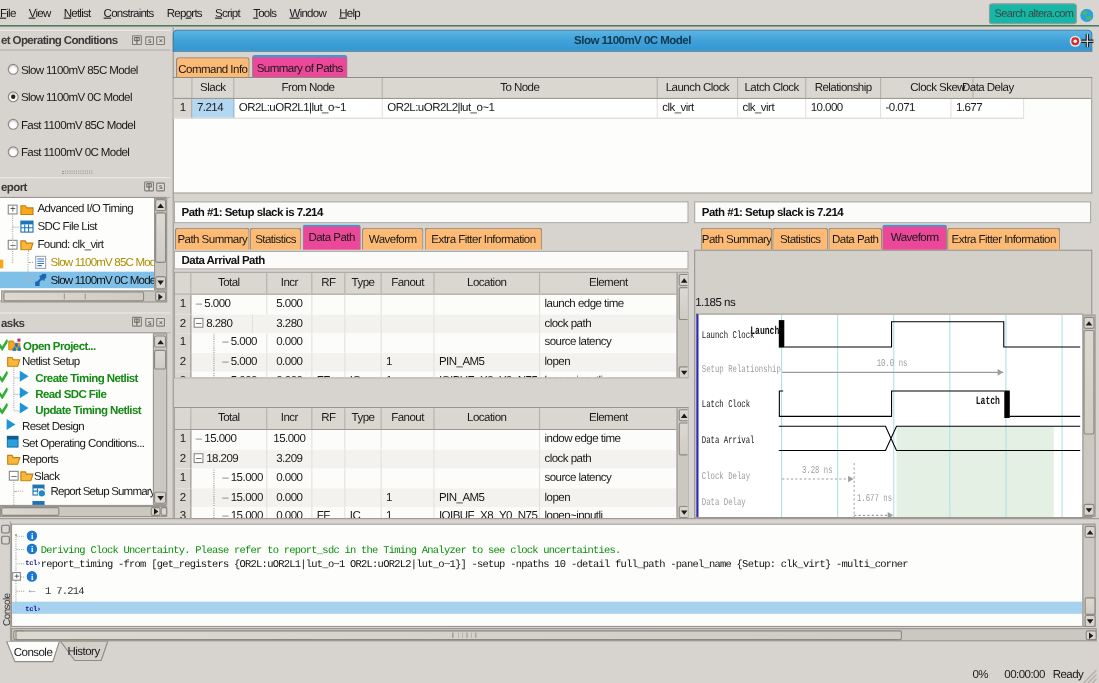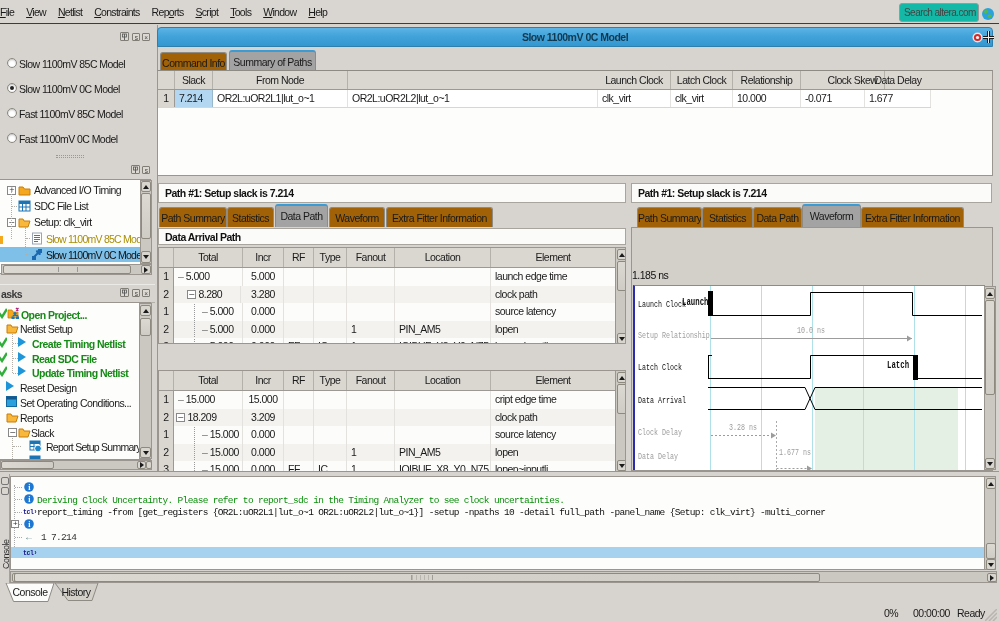--- a/index.html
+++ b/index.html
@@ -1,20 +1,20 @@
 <!DOCTYPE html>
 <html><head><meta charset="utf-8"><style>
 *{margin:0;padding:0;box-sizing:border-box}
 body{font-family:"Liberation Sans",sans-serif}
 #app{position:relative;width:999px;height:621px;background:#d6d2cc;overflow:hidden;font-size:10.5px;color:#1a1a1a;letter-spacing:-0.5px}
 .a{position:absolute}
 .bold{font-weight:bold}
 .w{background:#fdfdfc}
-.tab{position:absolute;top:3px;bottom:0;background:#a16207;border:1px solid #8e8a84;border-bottom:none;border-radius:3px 3px 0 0;text-align:center;padding-top:4px;color:#1a1a1a;white-space:nowrap;overflow:hidden;font-size:10.5px;letter-spacing:-0.5px}
-.tabsel{top:0;background:#a3a3a3;border-top:2px solid #3b9bd5;z-index:3}
+.tab{position:absolute;top:3px;bottom:0;background:#fdba74;border:1px solid #8e8a84;border-bottom:none;border-radius:3px 3px 0 0;text-align:center;padding-top:4px;color:#1a1a1a;white-space:nowrap;overflow:hidden;font-size:10.5px;letter-spacing:-0.5px}
+.tabsel{top:0;background:#ec4899;border-top:2px solid #3b9bd5;z-index:3}
 .pbox{background:#fbfbfa;border:1px solid #a8a49e;font-weight:bold;padding:3px 0 0 6px;color:#111}
 .thead{background:#dad6d0;border-bottom:1px solid #9c9893;color:#1c1c1c}
 .hc{position:absolute;top:0;bottom:0;text-align:center;padding-top:3px;border-right:1px solid #b4b1ab}
 .bc{position:absolute;top:0;bottom:0;padding:2px 0 0 4px;border-right:1px solid #e4e2de;overflow:hidden;white-space:nowrap}
 .rn{background:#dad6d0;border-right:1px solid #9c9893;text-align:center;padding-left:0}
 .row0{background:#fcfcfb}
 .row1{background:#f3f2ef}
 .sbv,.sbh{background:#cbc7c1;border:1px solid #9a968f}
 .sbb{position:absolute;background:#d8d4ce;border:1px solid #8d897f;border-radius:2px;display:flex;align-items:center;justify-content:center}
 .sbt{position:absolute;background:linear-gradient(90deg,#dcd8d2,#cfcbc5);border:1px solid #8d897f;border-radius:2px}
@@ -43,39 +43,41 @@
 </div>
 <div class="a" style="left:899px;top:3px;width:80px;height:19px;background:#14b8a6;border:1px solid #999;border-radius:3px;color:#444;padding:3px 0 0 4px;font-size:10px;letter-spacing:-0.55px;white-space:nowrap;overflow:hidden">Search altera.com</div>
 <svg class="a" style="left:982px;top:8px" width="12" height="12" viewBox="0 0 12 12">
         <circle cx="6" cy="6" r="6" fill="#2aa3dc"></circle>
         <path d="M2 3 C3 2,5 1.5,6 2.5 C7 3.5,5.5 5,4.5 5.5 C3 6,2 5,2 3 Z M6 7 C7.5 6,9.5 6.5,10 8 C9 10,7 10.5,6 9.5 C5.5 8.6,5.5 7.8,6 7Z" fill="#58b847"></path>
       </svg>
 </div>
 
 <div class="a" style="left:0;top:25px;width:157px;height:446px;background:#d7d3ce"></div>
 
+<div class="a ph" style="left:0;top:27px;width:155px">et Operating Conditions</div>
 <div class="a pi" style="left:120px;top:32px">
       <svg width="7" height="8" style="display:block;margin:0 auto">
         <rect x="1.5" y="1" width="4" height="3" fill="none" stroke="#555" stroke-width="0.8"></rect>
         <path d="M3.5 1 V7" stroke="#555" stroke-width="0.9"></path>
       </svg>
     </div>
 <div class="a pi" style="left:132px;top:33px;width:8px;height:8px">s</div>
 <div class="a pi" style="left:142px;top:33px;width:8px;height:8px">×</div>
 <div class="radio" style="left:7px;top:58px"></div>
 <div class="radio" style="left:7px;top:83px"></div>
 <div class="a" style="left:10px;top:86px;width:4px;height:4px;border-radius:50%;background:#222"></div>
 <div class="radio" style="left:7px;top:108px"></div>
 <div class="radio" style="left:7px;top:133px"></div>
 <div class="a" style="left:19px;top:58px;font-size:10.5px;letter-spacing:-0.55px">Slow 1100mV 85C Model</div>
 <div class="a" style="left:19px;top:83px;font-size:10.5px;letter-spacing:-0.55px">Slow 1100mV 0C Model</div>
 <div class="a" style="left:19px;top:108px;font-size:10.5px;letter-spacing:-0.55px">Fast 1100mV 85C Model</div>
 <div class="a" style="left:19px;top:133px;font-size:10.5px;letter-spacing:-0.55px">Fast 1100mV 0C Model</div>
 <div class="a" style="left:56px;top:155px;width:28px;height:3px;border-top:1px dotted #999;border-bottom:1px dotted #999"></div>
 
+<div class="a ph" style="left:0;top:161px;width:155px">eport</div>
 <div class="a pi" style="left:131px;top:165px">
       <svg width="7" height="8" style="display:block;margin:0 auto">
         <rect x="1.5" y="1" width="4" height="3" fill="none" stroke="#555" stroke-width="0.8"></rect>
         <path d="M3.5 1 V7" stroke="#555" stroke-width="0.9"></path>
       </svg>
     </div>
 <div class="a pi" style="left:142px;top:166px;width:8px;height:8px">s</div>
 <div class="a w" style="left:0;top:179px;width:151px;height:95px;border:1px solid #9a968f;border-left:none">
   <div class="trw" style="top:3px">
     <span class="exp" style="left:7px;top:3px">+</span>
@@ -90,21 +92,21 @@
           <rect x="1" y="1" width="11" height="3" fill="#1c74b4"></rect>
           <path d="M4.5 4 v7 M8 4 v7 M1 7 h11" stroke="#1c74b4"></path>
         </svg>
     <span class="a" style="left:34px;top:1px">SDC File List</span>
   </div>
   <div class="trw" style="top:35px">
     <span class="exp" style="left:7px;top:3px">–</span>
     <svg class="a" style="left:18px;top:1px" width="13" height="12">
           <path d="M1 3 h4 l1 2 h6 l-2 6 H1 Z" fill="#f8b83c" stroke="#c87d08" stroke-width="1"></path>
         </svg>
-    <span class="a" style="left:34px;top:1px">Setup: clk_virt</span>
+    <span class="a" style="left:34px;top:1px">Found: clk_virt</span>
   </div>
   <div class="trw" style="top:51px">
     <svg class="a" style="left:31px;top:1px" width="12" height="13">
           <rect x="1.5" y="1" width="9" height="11" fill="#fff" stroke="#9aa4b4"></rect>
           <path d="M3 3.5 h6 M3 5.5 h6 M3 7.5 h6 M3 9.5 h4" stroke="#3a76c4"></path>
         </svg>
     <span class="a" style="left:46px;top:2px;color:#ab8e00;letter-spacing:-0.75px">Slow 1100mV 85C Mode</span>
   </div>
   <div class="trw" style="top:67px;height:15px;background:#7fc0e8">
     <svg class="a" style="left:31px;top:1px" width="12" height="12">
@@ -269,20 +271,21 @@
 </div>
 
 <div class="a tab" style="left:160px;top:52px;width:67px;height:18px">Command Info</div>
 <div class="a tab tabsel" style="left:229px;top:50px;width:87px;height:20px">Summary of Paths</div>
 
 <div class="a w" style="left:157px;top:70px;width:836px;height:106px;border:1px solid #9a968f;border-top:1px solid #8e8a84"></div>
 <div class="a thead" style="left:158px;top:71px;width:834px;height:19px">
   <div class="hc" style="left:0;width:17px"></div>
   <div class="hc" style="left:17px;width:38px">Slack</div>
   <div class="hc" style="left:55px;width:135px">From Node</div>
+  <div class="hc" style="left:190px;width:250px">To Node</div>
   <div class="hc" style="left:440px;width:73px">Launch Clock</div>
   <div class="hc" style="left:513px;width:62px">Latch Clock</div>
   <div class="hc" style="left:575px;width:68px">Relationship</div>
   <div class="hc" style="left:663px;width:64px">Clock Skew</div>
   <div class="hc" style="left:707px;width:66px;border-right:none">Data Delay</div>
 </div>
 <div class="a" style="left:158px;top:90px;width:773px;height:18px;background:#fff;border-bottom:1px solid #d8d6d2">
   <div class="bc rn" style="left:0;width:17px">1</div>
   <div class="bc" style="left:17px;width:38px;background:#b3d7f0;border-right:1px solid #9ab8cc">7.214</div>
   <div class="bc" style="left:55px;width:135px">OR2L:uOR2L1|lut_o~1</div>
@@ -318,21 +321,21 @@
   <div class="bc" style="left:15px;width:69px"><span style="color:#777">– </span>5.000</div>
   <div class="bc" style="left:84px;width:41px;text-align:center;padding-left:0">5.000</div>
   <div class="bc" style="left:125px;width:30px"></div>
         <div class="bc" style="left:155px;width:33px"></div>
         <div class="bc" style="left:188px;width:48px"></div>
         <div class="bc" style="left:236px;width:96px"></div>
   <div class="bc" style="left:332px;width:124px;border-right:none">launch edge time</div>
  </div>
  <div class="a row1" style="left:0;top:37.5px;width:456px;height:17.5px">
   <div class="bc rn" style="left:0;width:15px">2</div>
-  <div class="bc" style="left:26px;width:56px;padding-left:2px"><span class="exp" style="position:static;display:inline-block;vertical-align:1px">–</span> 8.280</div>
+  <div class="bc" style="left:15px;width:56px;padding-left:2px"><span class="exp" style="position:static;display:inline-block;vertical-align:1px">–</span> 8.280</div>
   <div class="bc" style="left:84px;width:41px;text-align:center;padding-left:0">3.280</div>
   <div class="bc" style="left:125px;width:30px"></div>
         <div class="bc" style="left:155px;width:33px"></div>
         <div class="bc" style="left:188px;width:48px"></div>
         <div class="bc" style="left:236px;width:96px"></div>
   <div class="bc" style="left:332px;width:124px;border-right:none">clock path</div>
  </div>
  <div class="a row0" style="left:0;top:55px;width:456px;height:17.5px">
   <div class="bc rn" style="left:0;width:15px">1</div>
   <div class="bc" style="left:15px;width:69px;padding-left:28px"><span class="a" style="left:20px;top:-1px;width:1px;height:19px;border-left:1px dotted #999"></span><span style="color:#777">– </span>5.000</div>
@@ -386,21 +389,21 @@
   <div class="hc" style="left:332px;width:124px;border-right:none">Element</div>
  </div>
  <div class="a row0" style="left:0;top:20px;width:456px;height:17.5px">
   <div class="bc rn" style="left:0;width:15px">1</div>
   <div class="bc" style="left:15px;width:69px"><span style="color:#777">– </span>15.000</div>
   <div class="bc" style="left:84px;width:41px;text-align:center;padding-left:0">15.000</div>
   <div class="bc" style="left:125px;width:30px"></div>
         <div class="bc" style="left:155px;width:33px"></div>
         <div class="bc" style="left:188px;width:48px"></div>
         <div class="bc" style="left:236px;width:96px"></div>
-  <div class="bc" style="left:332px;width:124px;border-right:none">cript edge time</div>
+  <div class="bc" style="left:332px;width:124px;border-right:none">indow edge time</div>
  </div>
  <div class="a row1" style="left:0;top:37.5px;width:456px;height:17.5px">
   <div class="bc rn" style="left:0;width:15px">2</div>
   <div class="bc" style="left:15px;width:69px;padding-left:2px"><span class="exp" style="position:static;display:inline-block;vertical-align:1px">–</span> 18.209</div>
   <div class="bc" style="left:84px;width:41px;text-align:center;padding-left:0">3.209</div>
   <div class="bc" style="left:125px;width:30px"></div>
         <div class="bc" style="left:155px;width:33px"></div>
         <div class="bc" style="left:188px;width:48px"></div>
         <div class="bc" style="left:236px;width:96px"></div>
   <div class="bc" style="left:332px;width:124px;border-right:none">clock path</div>

